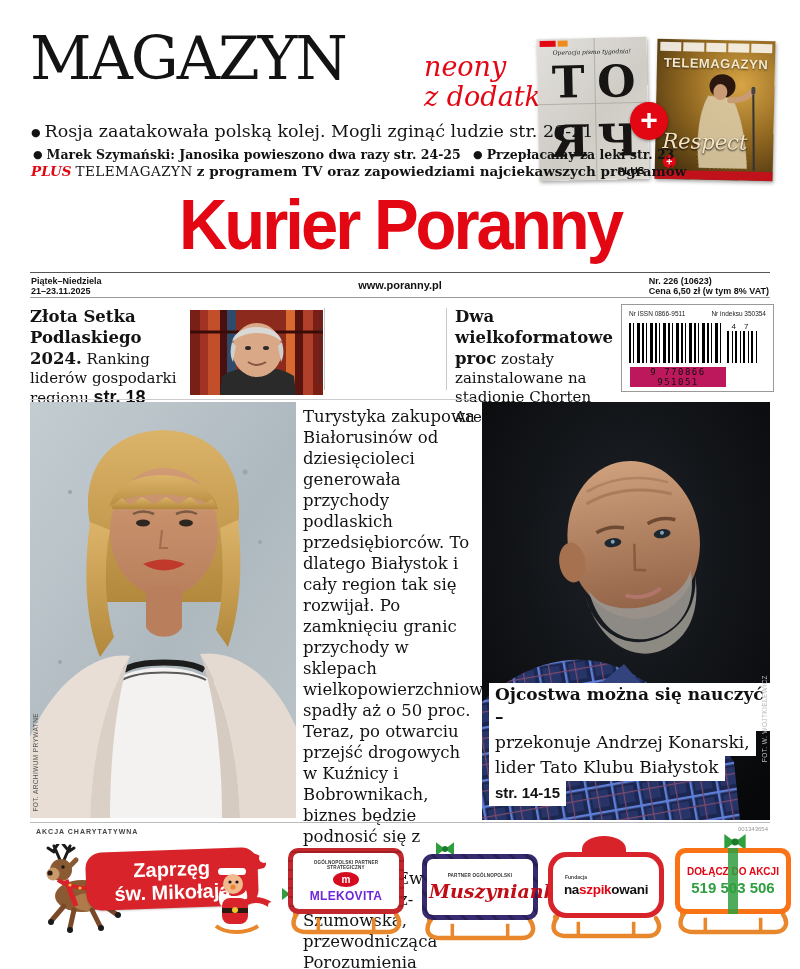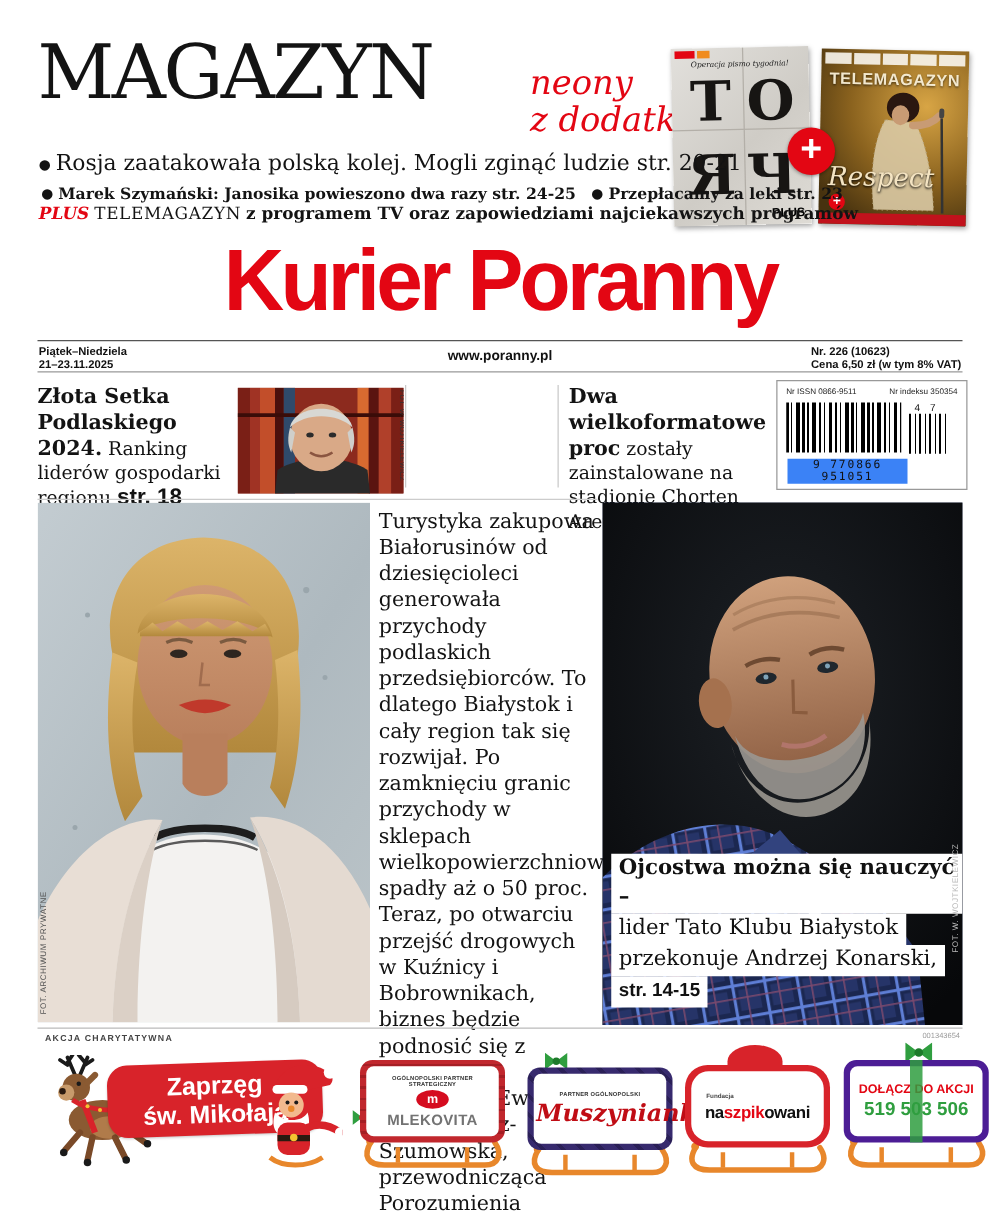--- a/index.html
+++ b/index.html
@@ -80,24 +80,24 @@
   .v1{left:294px}.v2{left:416px}
   .tphoto{position:absolute;left:160px;top:6px;width:133px;height:85px;overflow:hidden}
   .tphoto svg{display:block}
   .tcredit{position:absolute;right:-1px;top:2px;writing-mode:vertical-rl;font-size:5.5px;
            color:#333;letter-spacing:.3px}
 
   
   .bcbox{position:absolute;left:591px;top:0;width:153px;height:88px;border:1px solid #999;
          background:#fff;padding:5px 7px;box-sizing:border-box}
   .bcrow{display:flex;justify-content:space-between;font-size:6.5px;color:#222;margin-bottom:5px}
-  .bcmain{display:flex;align-items:flex-start;gap:6px}
+  .bcmain{display:flex;align-items:flex-end;gap:6px}
   .bcbars{width:92px;height:40px;
      background:repeating-linear-gradient(90deg,#000 0 2px,#fff 2px 4px,#000 4px 5px,#fff 5px 8px,#000 8px 11px,#fff 11px 13px)}
-  .bcdigits{position:absolute;left:8px;top:62px;width:96px;background:#3b82f6;font-family:"DejaVu Sans Mono",monospace;
+  .bcdigits{position:absolute;left:8px;top:62px;width:96px;background:#be185d;font-family:"DejaVu Sans Mono",monospace;
      font-size:9px;letter-spacing:1.5px;text-align:center}
   .bcaddon{width:30px}
   .bcaddontop{font-size:8px;letter-spacing:8px;text-align:center;margin-left:4px}
   .bcaddonbars{width:30px;height:32px;
      background:repeating-linear-gradient(90deg,#000 0 2px,#fff 2px 5px,#000 5px 6px,#fff 6px 8px)}
 
   
   .photoL{left:30px;top:402px;width:266px;height:416px;overflow:hidden}
   .photoR{left:482px;top:402px;width:288px;height:418px;overflow:hidden;background:#0f172a}
   .lead{left:303px;top:406px;width:176px;font-family:"DejaVu Serif",serif;
@@ -122,25 +122,25 @@
   .banner{left:56px;top:12px;width:172px;height:58px;background:#d8232a;border-radius:16px;
           transform:rotate(-2deg);color:#fff;text-align:center;font-weight:bold;font-size:20px;
           line-height:1.15;padding-top:8px;box-sizing:border-box;box-shadow:0 1px 2px rgba(0,0,0,.2)}
   .sled{position:absolute;width:116px}
   .frame{position:relative;border-radius:10px;padding:5px;box-sizing:border-box}
   .inner{background:#fff;border-radius:6px;text-align:center;padding:4px 2px;min-height:48px;
          display:flex;flex-direction:column;justify-content:center;gap:2px}
   .f-mlek{background:repeating-linear-gradient(0deg,#c1272d 0 7px,#a51e24 7px 9px)}
   .f-musz{background:repeating-linear-gradient(45deg,#372a6e 0 8px,#2a1f57 8px 11px)}
   .f-nasz{background:#d8232a;border-radius:18px}
-  .f-join{background:#4c1d95}
+  .f-join{background:#f97316}
   .sp-top{font-size:4.6px;font-weight:bold;color:#333;letter-spacing:.2px}
   .mlek-oval{width:26px;height:15px;border-radius:50%;background:#d50c1f;color:#fff;margin:0 auto;
              font-weight:bold;font-size:10px;line-height:15px}
-  .mlek-name{color:#737373;font-weight:bold;font-size:12px;letter-spacing:.3px}
+  .mlek-name{color:#6d28d9;font-weight:bold;font-size:12px;letter-spacing:.3px}
   .musz-name{font-family:"DejaVu Serif",serif;font-style:italic;font-weight:bold;
              font-size:19px;color:#c00d15}
   .nasz-top{font-size:5px;font-weight:bold;color:#444;text-align:left;padding-left:10px}
   .nasz-name{font-weight:bold;font-size:13.5px;color:#111;letter-spacing:-.3px}
   .nasz-name .red{color:#e30613}
   .join-1{color:#e30613;font-weight:bold;font-size:10px}
   .join-2{color:#2f9e3f;font-weight:bold;font-size:15px}
   .runner{display:block;margin-top:-4px}
   .bow{position:absolute;top:-10px}
   .sack{position:absolute;left:34px;top:-16px;width:44px;height:26px;background:#d8232a;
@@ -366,22 +366,22 @@
       <ellipse cx="131" cy="138" rx="8.5" ry="4.5" fill="#1f272e"></ellipse>
       <circle cx="131" cy="137" r="2" fill="#7fa3b8"></circle>
       <ellipse cx="181" cy="136" rx="8.5" ry="4.5" fill="#1f272e"></ellipse>
       <circle cx="181" cy="135" r="2" fill="#7fa3b8"></circle>
       <path d="M152 142 L149 168 L160 170" stroke="#8a5c3e" stroke-width="2.5" fill="none"></path>
       <path d="M136 192 Q154 200 172 190" stroke="#b1756b" stroke-width="4" fill="none"></path>
     </g>
   </svg>
   <div class="caption">
     <div class="cap-b"><span>Ojcostwa można się nauczyć –</span></div>
+    <div class="cap-n"><span>przekonuje Andrzej Konarski,</span></div>
     <div class="cap-n"><span>lider Tato Klubu Białystok</span></div>
-    <div class="cap-n"><span>przekonuje Andrzej Konarski,</span></div>
     <div class="cap-r"><span>str. 14-15</span></div>
   </div>
   <div class="vcredit creditR">FOT. W. WOJTKIELEWICZ</div>
 </div>
 
 <div class="abs rule r4"></div>
 <div class="abs ch-label">AKCJA CHARYTATYWNA</div>
 <div class="abs ch-code">001343654</div>
 
 <div class="abs scene">

